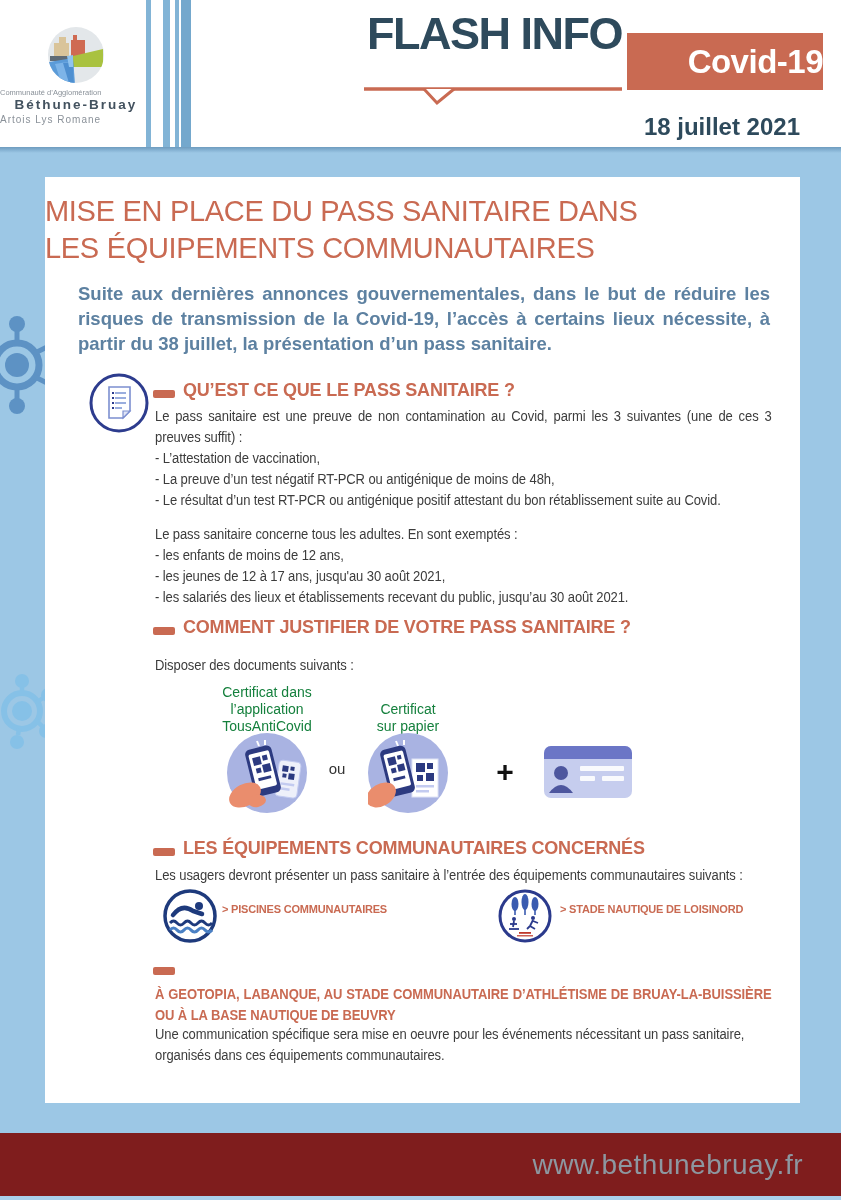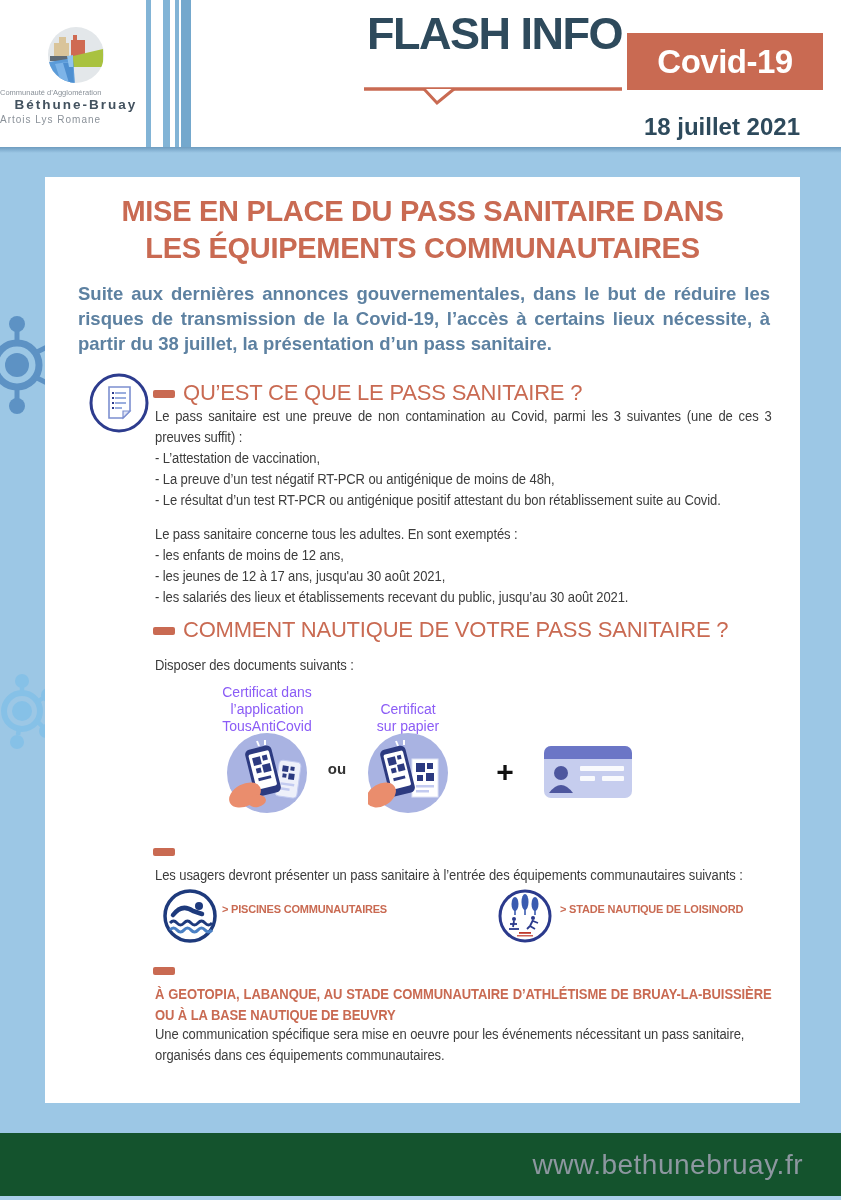--- a/index.html
+++ b/index.html
@@ -7,52 +7,52 @@
     --steel-text:#5d81a1; --body-text:#3c3c3c; --navy-icon:#2d3c8e; --periwinkle:#a9b3e2;
   }
   *{box-sizing:border-box;margin:0;padding:0}
   body{font-family:"Liberation Sans",sans-serif;background:#fff}
   .page{position:relative;width:841px;height:1200px;overflow:hidden;background:#fff}
   .abs{position:absolute}
 
   
   .stripe{position:absolute;top:0;height:150px;background:#82b4d6}
   .flash-title{font-size:45px;font-weight:bold;color:var(--dark-blue);letter-spacing:-1.5px;white-space:nowrap}
-  .covid-badge{background:var(--accent);color:#fff;font-size:33px;font-weight:bold;text-align:center;line-height:57px;letter-spacing:-0.5px}
+  .covid-badge{background:var(--accent);color:#fff;font-size:33px;font-weight:bold;text-align:right;line-height:57px;letter-spacing:-0.5px}
   .issue-date{font-size:24px;font-weight:bold;color:var(--dark-blue);text-align:right}
   .org1,.org3{color:#8a9199;text-align:left}
   .org1{font-size:7.5px}
   .org2{font-size:13.5px;font-weight:bold;color:#43525f;letter-spacing:2px;text-align:center;white-space:nowrap}
   .org3{font-size:10px;letter-spacing:1px}
 
   
   .band{position:absolute;left:0;top:147px;width:841px;height:986px;background:var(--band-blue)}
   .band-edge{position:absolute;left:0;top:147px;width:841px;height:6px;background:linear-gradient(#6e9cbf,rgba(110,156,191,0))}
   .card{position:absolute;left:45px;top:177px;width:755px;height:926px;background:#fff}
 
-  .main-title{white-space:pre-line;text-align:center;font-size:29px;line-height:37px;font-weight:bold;color:var(--accent);letter-spacing:-0.3px;width:100%}
+  .main-title{white-space:pre-line;font-size:29px;line-height:37px;font-weight:normal;color:var(--accent);letter-spacing:-0.3px;width:100%}
   .intro{font-size:18.5px;font-weight:bold;color:var(--steel-text);line-height:25px;text-align:justify}
 
   .dash{width:22px;height:8px;background:var(--accent);border-radius:2px}
-  .h-sec{font-weight:normal;font-size:22px;color:var(--accent);letter-spacing:-0.2px;white-space:nowrap}
+  .h-sec{font-weight:bold;font-size:18px;color:var(--accent);letter-spacing:-0.2px;white-space:nowrap}
 
   .body-flow{font-size:14px;line-height:21px;color:var(--body-text);width:663px;transform:scaleX(.93);transform-origin:left top;letter-spacing:-0.1px}
   .body-flow .just{text-align:justify}
   .gap{height:13px}
 
   .doc-caption{width:170px;height:52px;display:flex;align-items:flex-end;justify-content:center}
-  .doc-caption span{font-size:14px;line-height:17px;color:#8b5cf6;text-align:center;white-space:pre-line}
-  .ou{font-size:15px;font-weight:bold;color:#333;text-align:center}
+  .doc-caption span{font-size:14px;line-height:17px;color:#15803d;text-align:center;white-space:pre-line}
+  .ou{font-size:15px;font-weight:normal;color:#333;text-align:center}
   .plus{font-size:30px;font-weight:bold;color:#111;text-align:center}
 
   .equip-label{font-size:11px;font-weight:bold;color:var(--accent);white-space:nowrap;letter-spacing:-0.2px}
   .sub4{font-size:14px;font-weight:bold;color:var(--accent);line-height:21px;text-align:justify}
 
   
-  .footer-bar{position:absolute;left:0;top:1133px;width:841px;height:63px;background:#14532d}
+  .footer-bar{position:absolute;left:0;top:1133px;width:841px;height:63px;background:#7f1d1d}
   .footer-url{display:block;line-height:63px;text-align:right;padding-right:38px;font-size:28px;color:#8d97a0;letter-spacing:.5px;text-decoration:none}
   .footer-strip{position:absolute;left:0;top:1196px;width:841px;height:4px;background:#aacfea}
 </style>
 </head>
 <body>
 
 <div class="page">
 
   <div class="abs" style="left:0;top:0;width:841px;height:147px;background:#fff">
 
@@ -162,21 +162,21 @@
       <div>- La preuve d’un test négatif RT-PCR ou antigénique de moins de 48h,</div>
       <div>- Le résultat d’un test RT-PCR ou antigénique positif attestant du bon rétablissement suite au Covid.</div>
       <div class="gap"></div>
       <p>Le pass sanitaire concerne tous les adultes. En sont exemptés :</p>
       <div>- les enfants de moins de 12 ans,</div>
       <div>- les jeunes de 12 à 17 ans, jusqu'au 30 août 2021,</div>
       <div>- les salariés des lieux et établissements recevant du public, jusqu’au 30 août 2021.</div>
     </div>
 
     <div class="abs dash" style="left:108px;top:450px"></div>
-    <div class="abs h-sec" style="left:138px;top:440px">COMMENT NAUTIQUE DE VOTRE PASS SANITAIRE ?</div>
+    <div class="abs h-sec" style="left:138px;top:440px">COMMENT JUSTIFIER DE VOTRE PASS SANITAIRE ?</div>
     <div class="abs body-flow" style="left:110px;top:478px">Disposer des documents suivants :</div>
 
     <div class="abs doc-caption" style="left:137px;top:506px">
         <span>Certificat dans
 l’application
 TousAntiCovid</span>
       </div>
     <div class="abs doc-caption" style="left:278px;top:506px">
         <span>Certificat
 sur papier</span>
@@ -259,20 +259,21 @@
       <circle cx="17" cy="27" r="7" fill="#4d569e"></circle>
       <path d="M5 47 Q17 31 29 47 Z" fill="#4d569e"></path>
       <g fill="#ffffff" opacity="0.9">
           <rect x="36" y="20" width="44" height="5" rx="1"></rect>
           <rect x="36" y="30" width="15" height="5" rx="1"></rect>
           <rect x="58" y="30" width="22" height="5" rx="1"></rect>
         </g>
     </svg>
 
     <div class="abs dash" style="left:108px;top:671px"></div>
+    <div class="abs h-sec" style="left:138px;top:661px">LES ÉQUIPEMENTS COMMUNAUTAIRES CONCERNÉS</div>
     <div class="abs body-flow" style="left:110px;top:688px">Les usagers devront présenter un pass sanitaire à l’entrée des équipements communautaires suivants :</div>
 
     <svg class="abs" style="left:117px;top:711px" width="56" height="56" viewBox="0 0 56 56">
       <circle cx="28" cy="28" r="25" fill="#fff" stroke="#1e3a7c" stroke-width="3.5"></circle>
       <circle cx="37" cy="18" r="4" fill="#1e3a7c"></circle>
       <path d="M11 27 Q20 15 31 23 L40 26" stroke="#1e3a7c" stroke-width="4.5" fill="none" stroke-linecap="round"></path>
       <path d="M8 35 q3.5 -4 7 0 t7 0 t7 0 t7 0 t7 0 t7 0" stroke="#1e3a7c" stroke-width="2.8" fill="none"></path>
       <path d="M8 42 q3.5 -4 7 0 t7 0 t7 0 t7 0 t7 0 t7 0" stroke="#4a80c4" stroke-width="3.2" fill="none"></path>
     </svg>
     <div class="abs equip-label" style="left:177px;top:726px">&gt; PISCINES COMMUNAUTAIRES</div>

